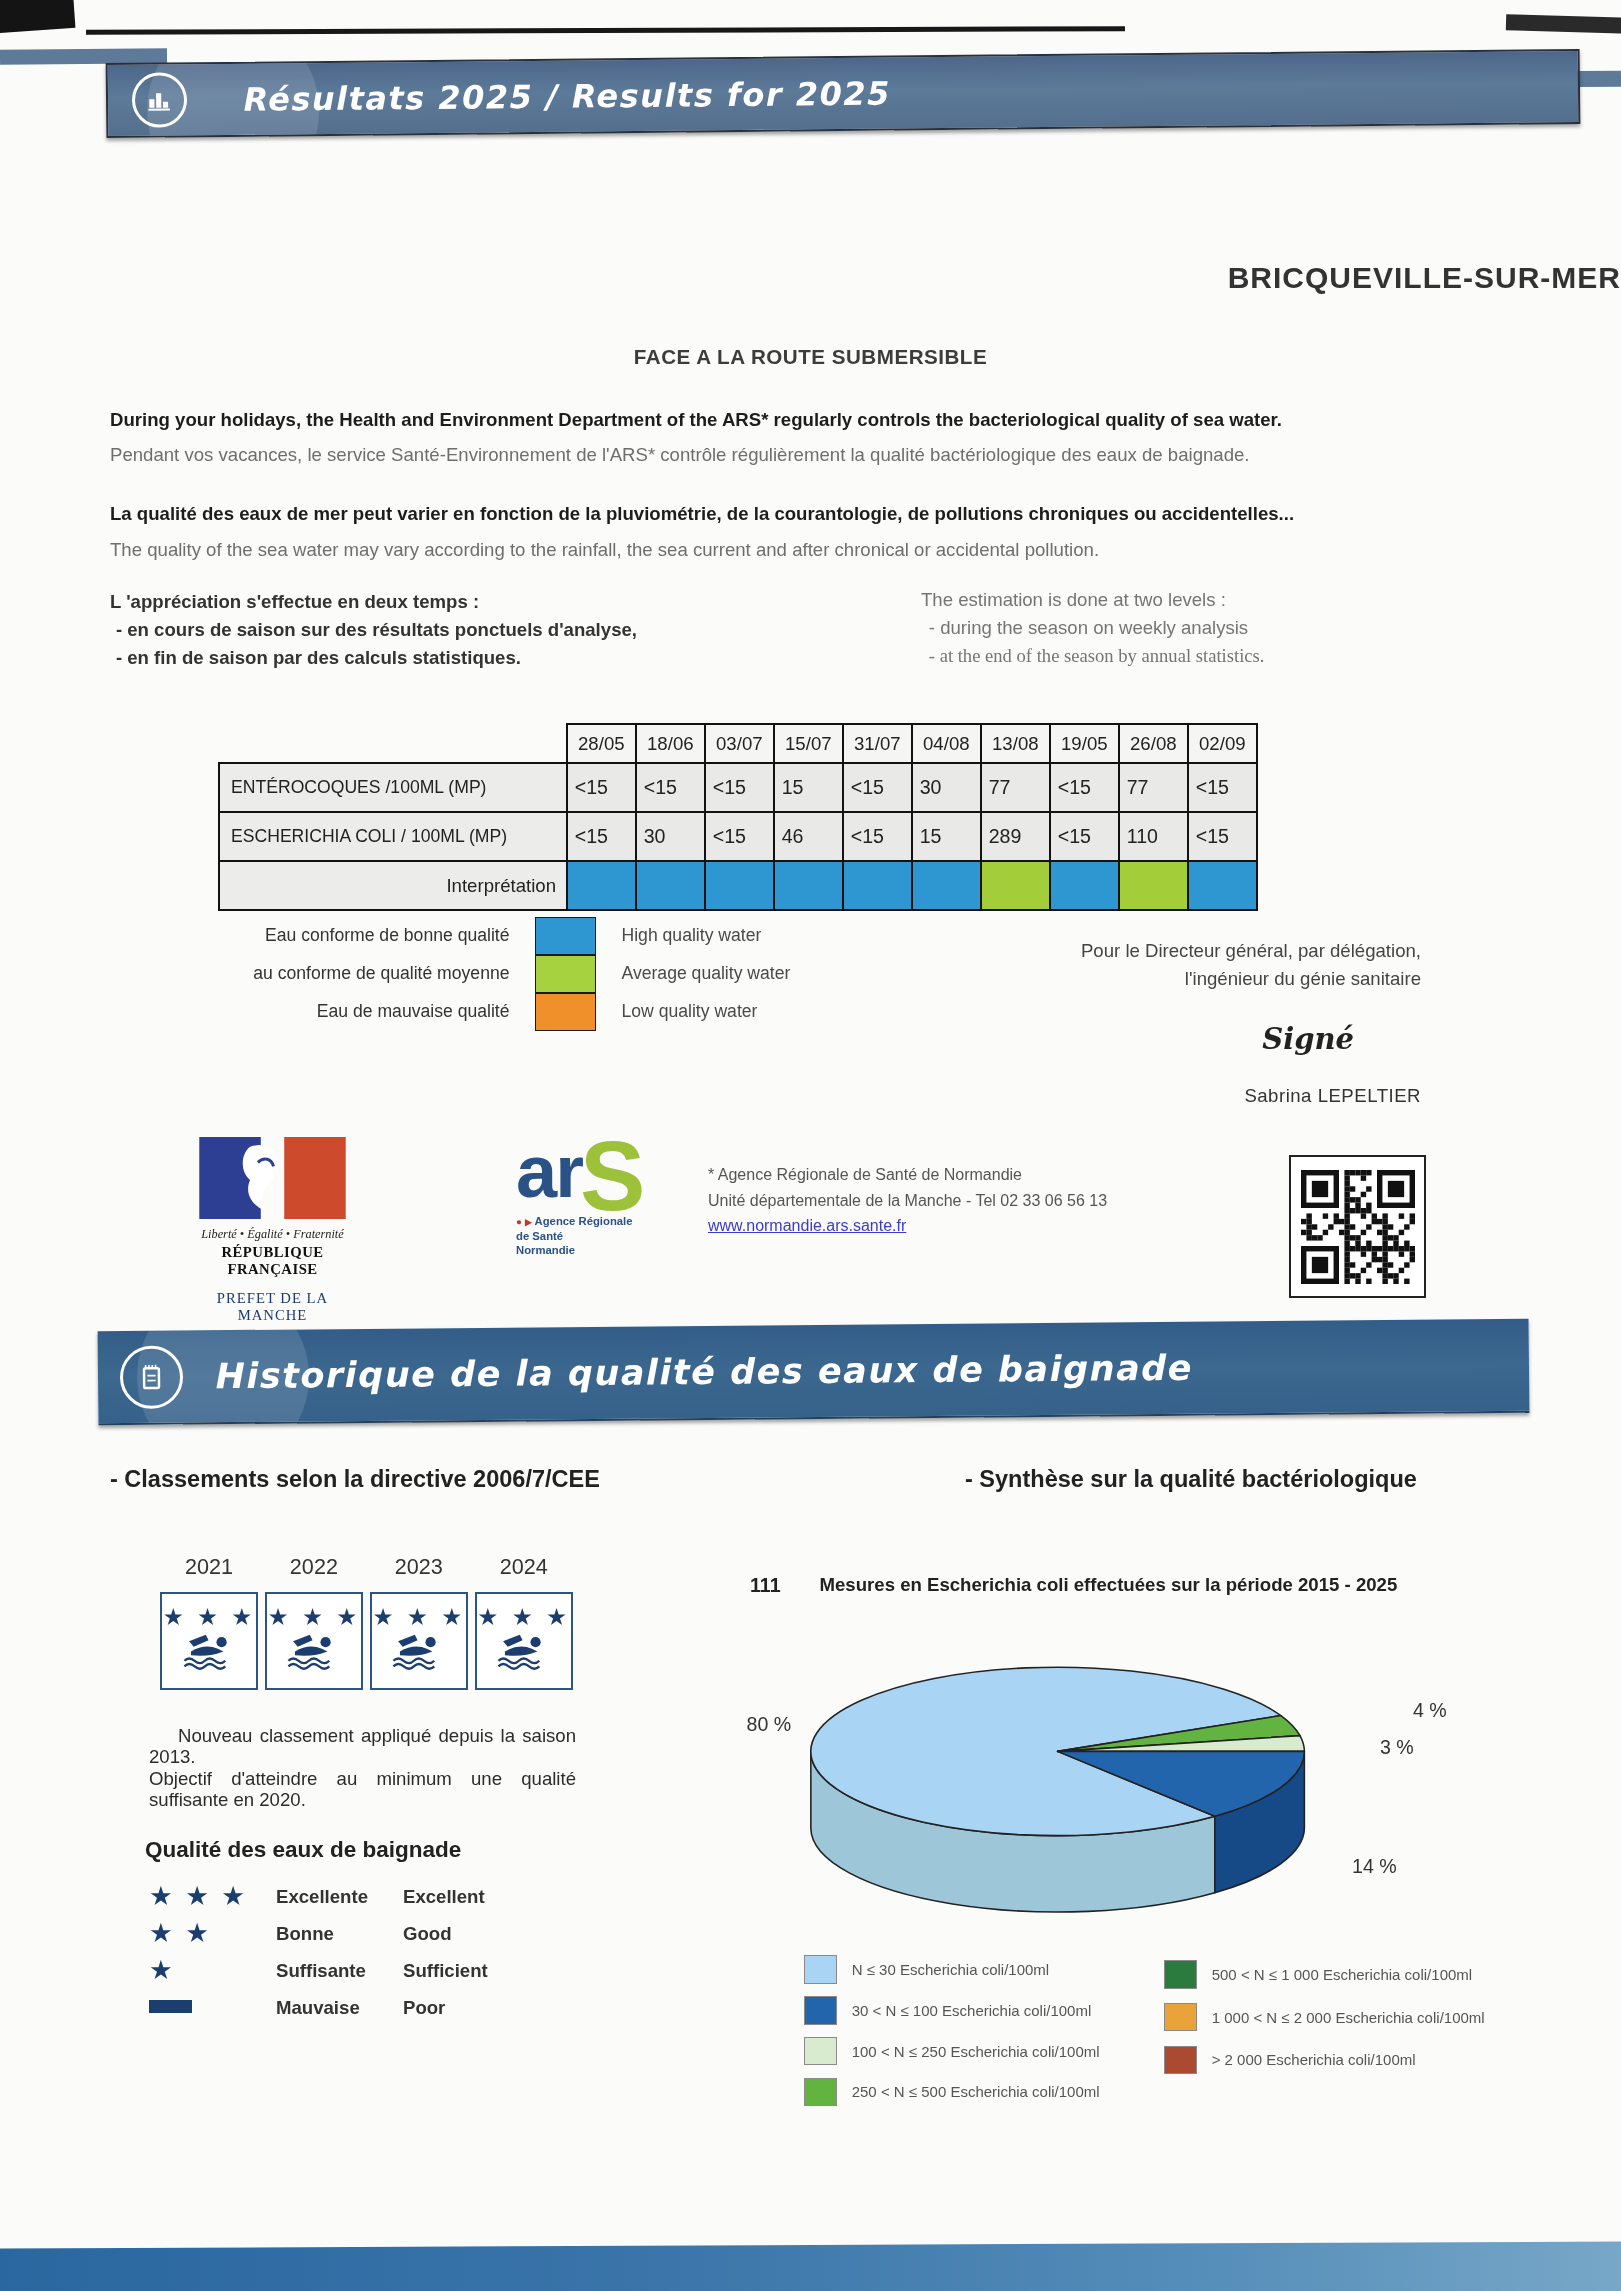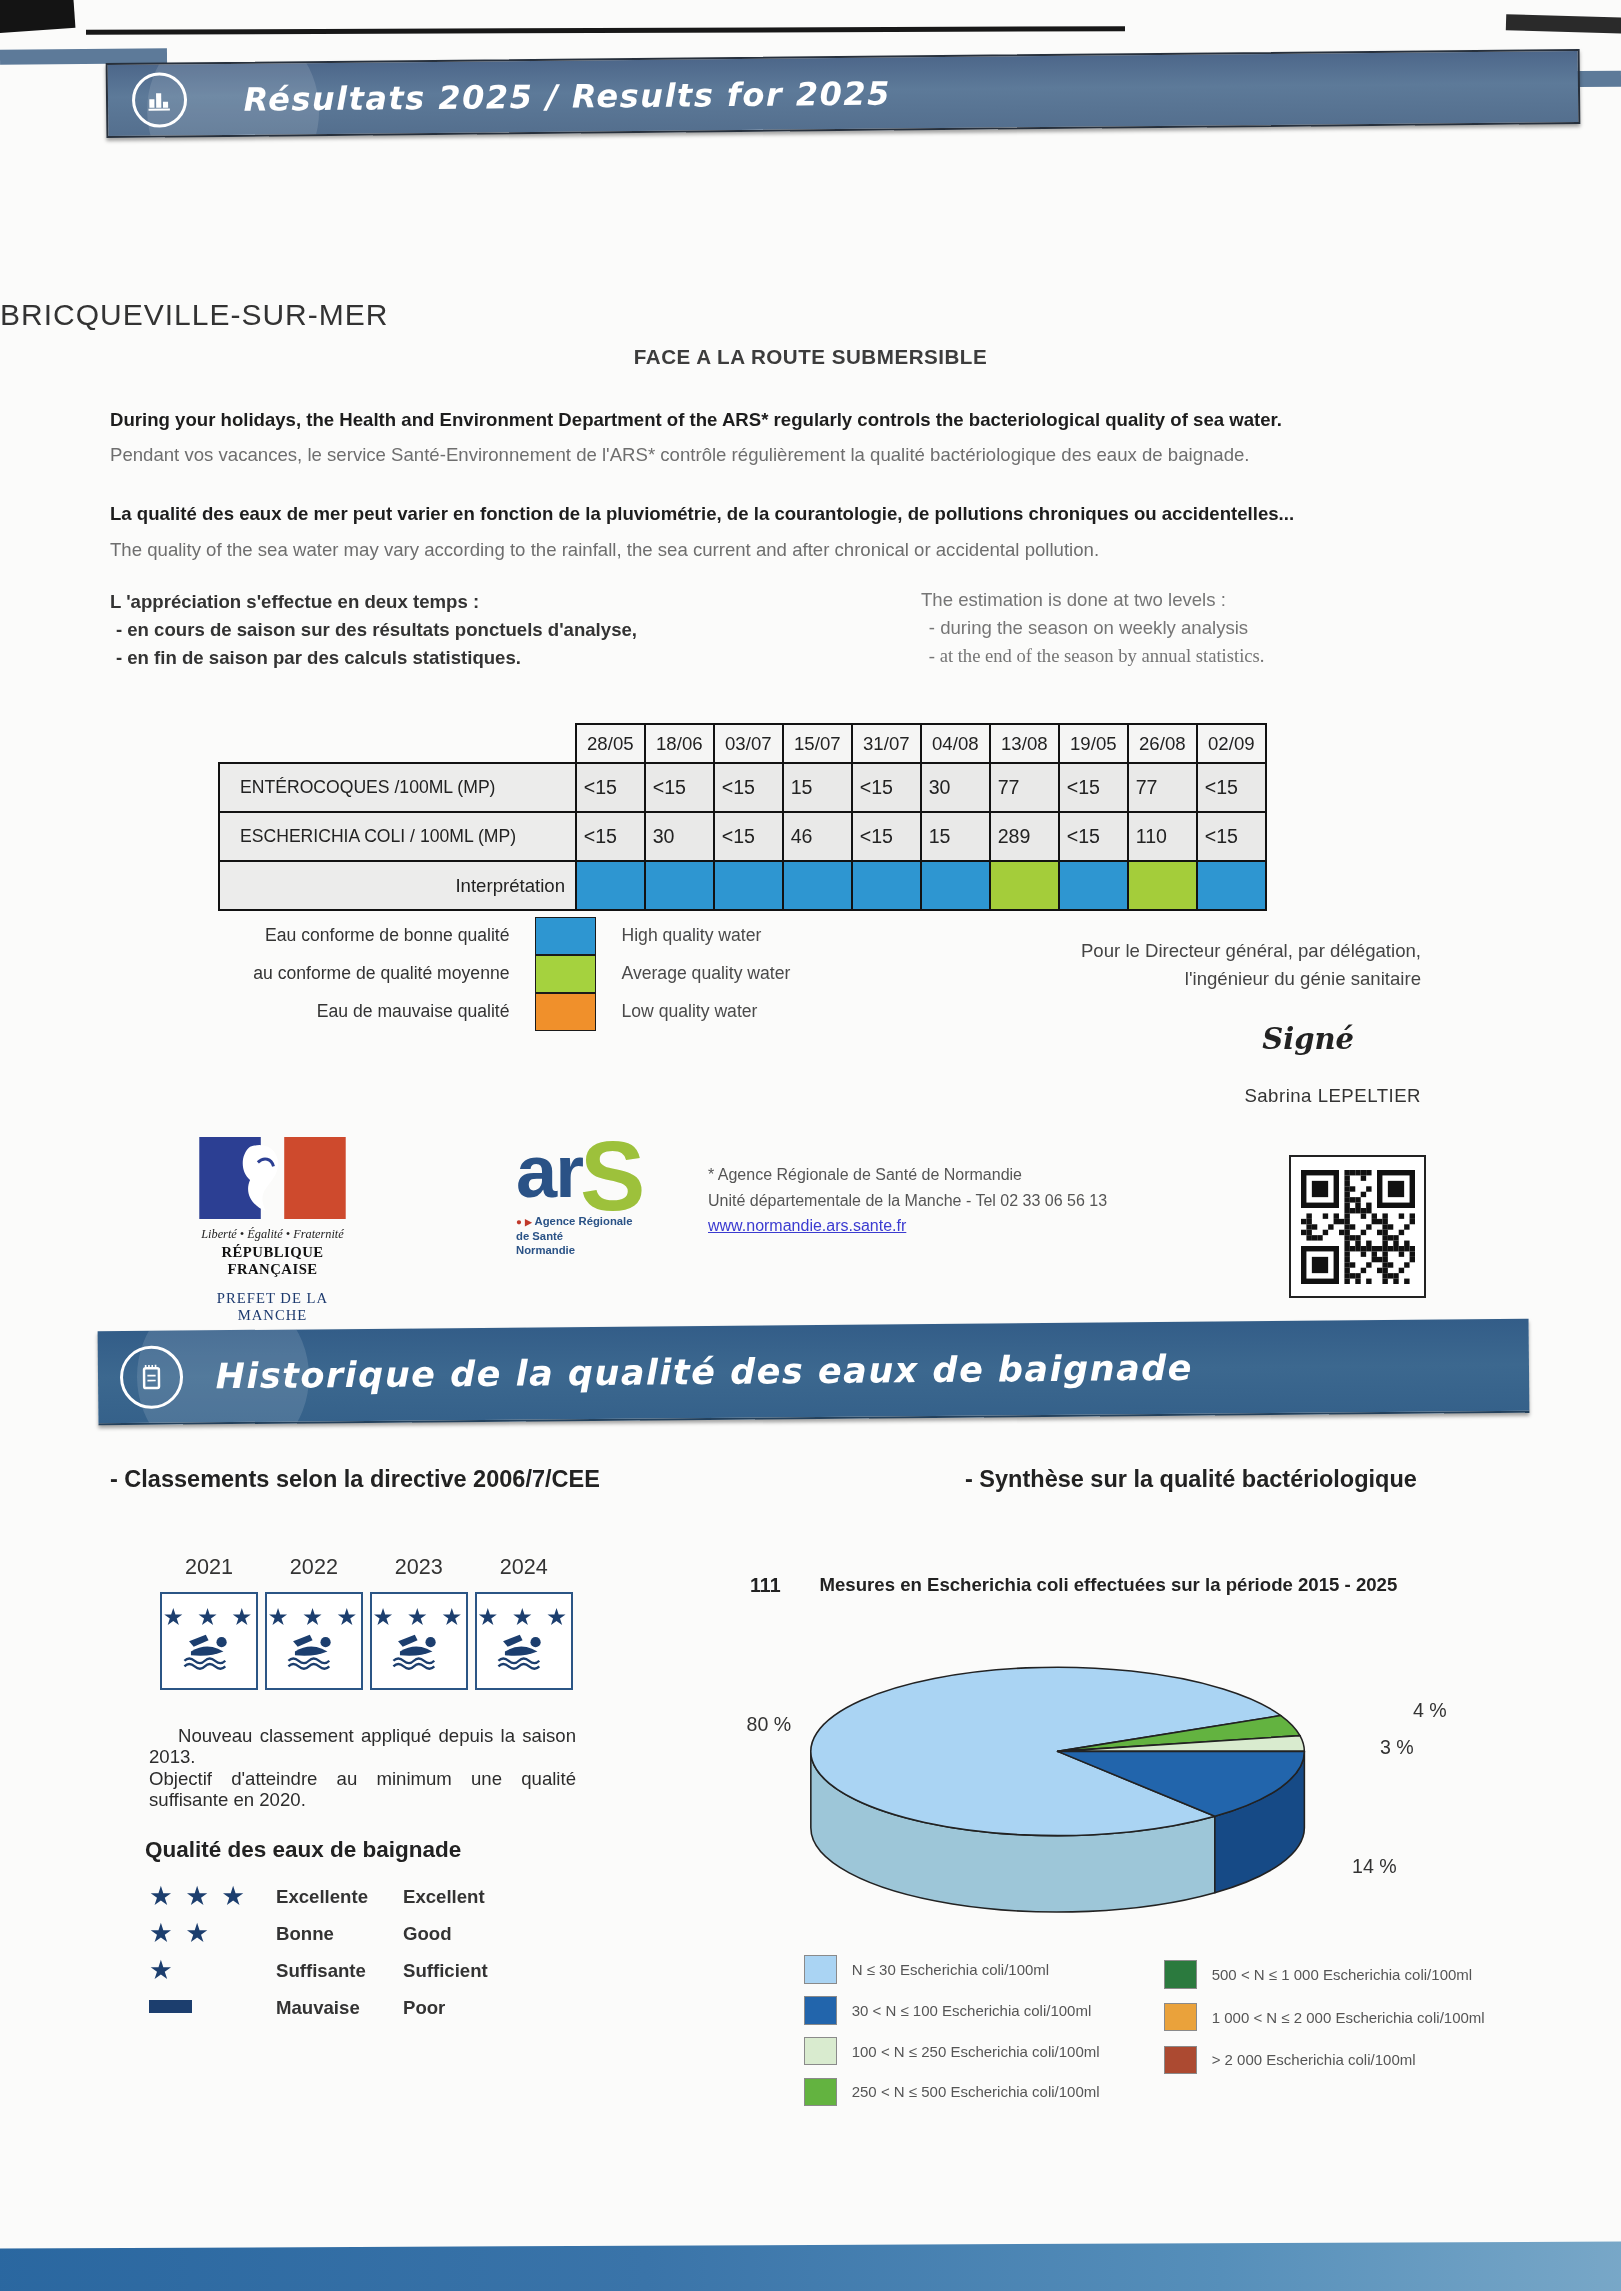--- a/index.html
+++ b/index.html
@@ -27,36 +27,36 @@
   .banner-icon{position:relative;flex:0 0 auto;border:3.9px solid #fff;border-radius:50%;
                display:flex;align-items:center;justify-content:center;background:transparent;}
   .banner1 .banner-icon{width:49px;height:49px;margin-left:23.5px;}
   .banner2 .banner-icon{width:57px;height:57px;margin-left:21.6px;}
   .banner-label{color:#fff;font-weight:700;font-style:italic;letter-spacing:1.5px;
                 font-family:"DejaVu Sans",sans-serif;white-space:nowrap;}
   .banner1 .banner-label{font-size:32px;margin-left:57px;}
   .banner2 .banner-label{font-size:35px;margin-left:33px;}
 
   
-  .title{position:absolute;top:261px;left:0;width:100%;text-align:left;font-size:30px;font-weight:400;
-         letter-spacing:1px;color:#333;margin-top:37px;}
+  .title{position:absolute;top:261px;left:0;width:100%;text-align:right;font-size:30px;font-weight:700;
+         letter-spacing:1px;color:#333;}
   .subtitle{position:absolute;top:345px;left:0;width:100%;text-align:center;font-size:20.6px;font-weight:700;
             letter-spacing:0.5px;color:#3c3c3c;}
   .para{position:absolute;left:110px;width:1411px;font-size:18.6px;line-height:1.3;}
   .p-bold{font-weight:700;color:#1d1d1d;}
   .p-gray{color:#6e6e6e;}
   .cols-left{position:absolute;top:588px;left:110px;width:647px;font-size:18.6px;font-weight:700;color:#333;line-height:1.5;}
   .cols-right{position:absolute;top:586px;left:921px;width:568px;font-size:18.6px;color:#757575;line-height:1.5;}
 
   
   .results-table{position:absolute;top:723px;left:218px;border-collapse:collapse;}
   .results-table td{border:2px solid #121212;}
   .results-table td.blank{border:none;background:transparent;}
   .date-cell{width:65px;height:35px;background:#f5f5f4;font-size:18.6px;text-align:center;color:#222;}
-  .label-cell{width:325px;background:#ececeb;font-size:17.6px;padding-left:20px;height:45px;color:#222;}
+  .label-cell{width:325px;background:#ececeb;font-size:17.6px;padding-left:11px;height:45px;color:#222;}
   .val-cell{background:#e9e9e8;font-size:19.6px;padding-left:6.9px;color:#222;}
   .interp-label{text-align:right;padding-right:9.8px;font-size:18.6px;}
   .interp-cell.blue{background:#2e96d1;}
   .interp-cell.green{background:#a4cd3a;}
 
   
   .qlegend{position:absolute;top:917px;left:147px;display:grid;grid-template-columns:388px 61px 314px;}
   .qlegend .lcell{height:36px;display:flex;align-items:center;justify-content:flex-end;padding-right:25.5px;
                   font-size:17.6px;color:#333;}
   .qlegend .swatch{height:36px;border:1px solid #1a1a1a;}

